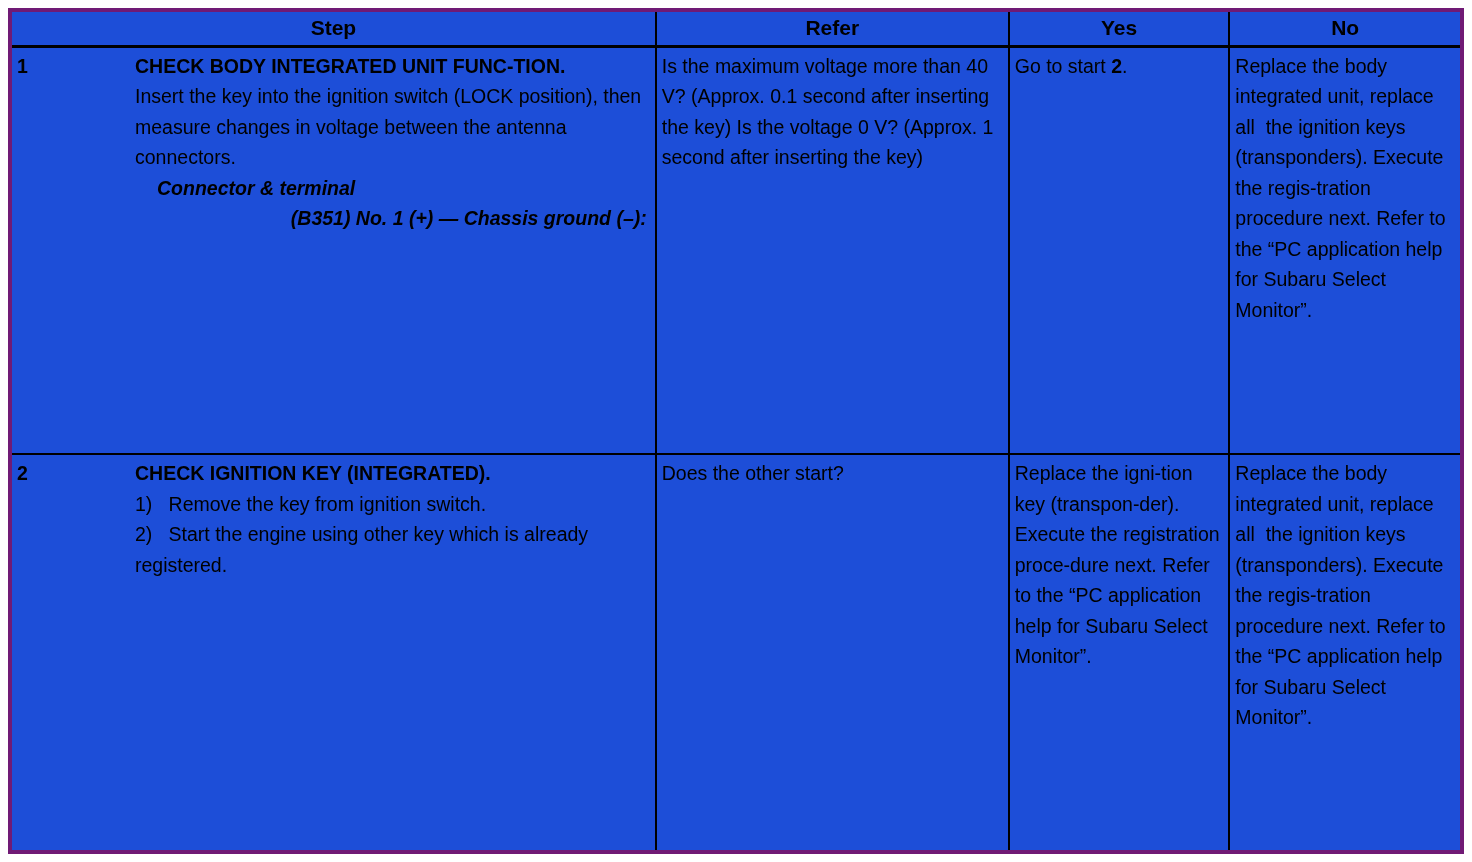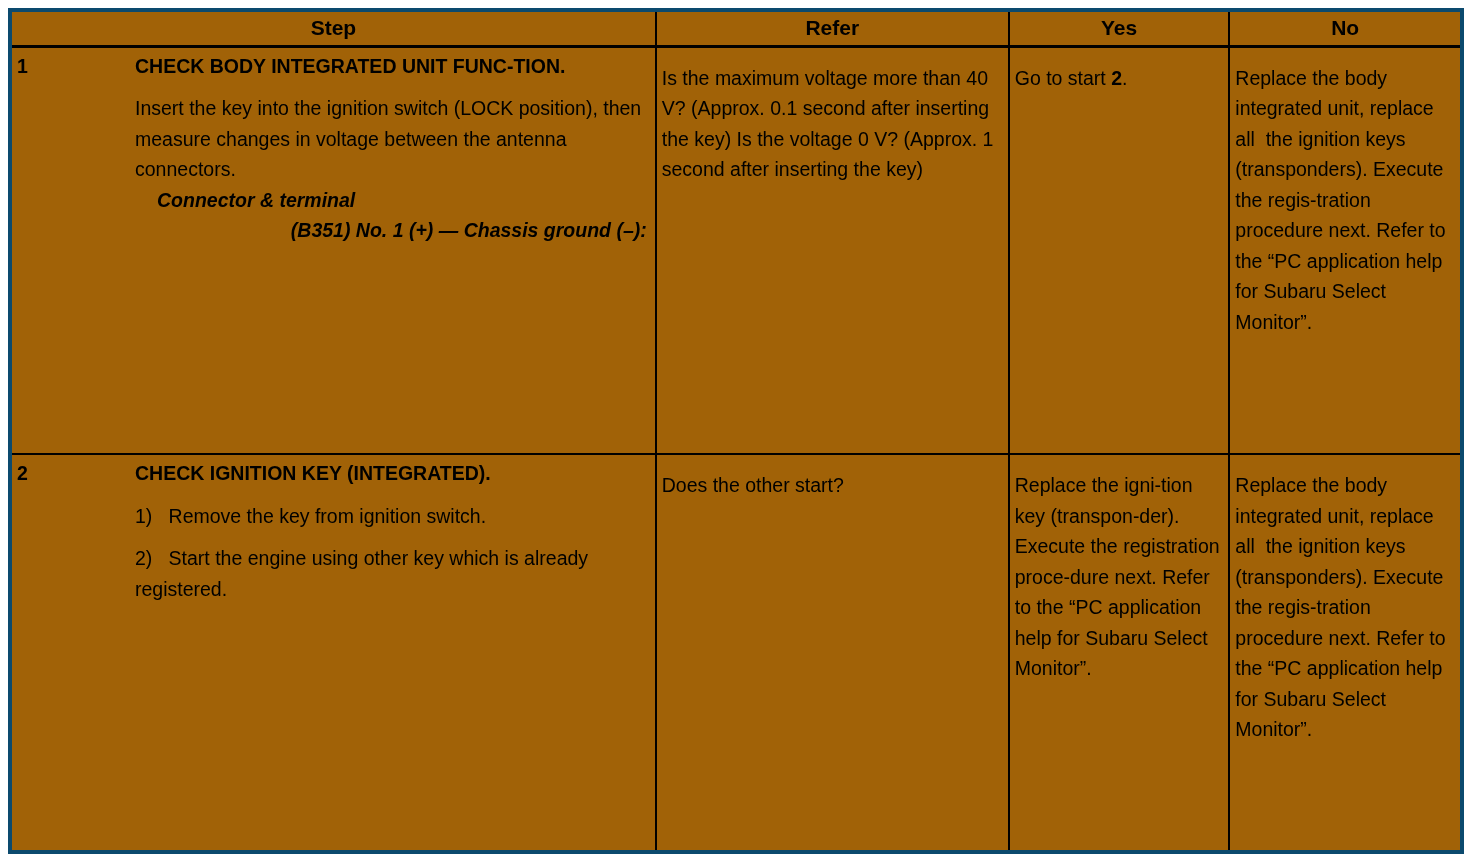--- a/index.html
+++ b/index.html
@@ -10,22 +10,22 @@
     color: #000000;
   }
   body { position: relative; overflow: hidden; }
 
   table.doc-table {
     position: absolute;
     left: 8px; top: 8px;
     width: 1456px; height: 846px;
     border-collapse: collapse;
     table-layout: fixed;
-    background: #a16207;
-    border: 4px solid #0c4a6e;
+    background: #1d4ed8;
+    border: 4px solid #701a75;
   }
   th, td {
     border: 2px solid #000000;
     vertical-align: top;
     overflow: hidden;
   }
   thead th {
     height: 36px;
     text-align: center;
     vertical-align: middle;
@@ -52,21 +52,21 @@
     position: absolute;
     left: 5px; top: 3px;
     font-weight: bold;
     font-size: 19.5px;
   }
   .step-content { margin-left: 119px; }
 
   .line { min-height: 30.5px; }
   .bold { font-weight: bold; }
   .bold-italic { font-weight: bold; font-style: italic; }
-  .normal { font-weight: normal; font-style: normal; margin-top: 12px; }
+  .normal { font-weight: normal; font-style: normal; }
   .indent-1 { padding-left: 22px; }
   .indent-2 { padding-left: 45px; text-align: right; }
 </style>
 </head>
 <body>
 
 <table class="doc-table">
   <colgroup>
     <col style="width:644px">
     <col style="width:352px">

